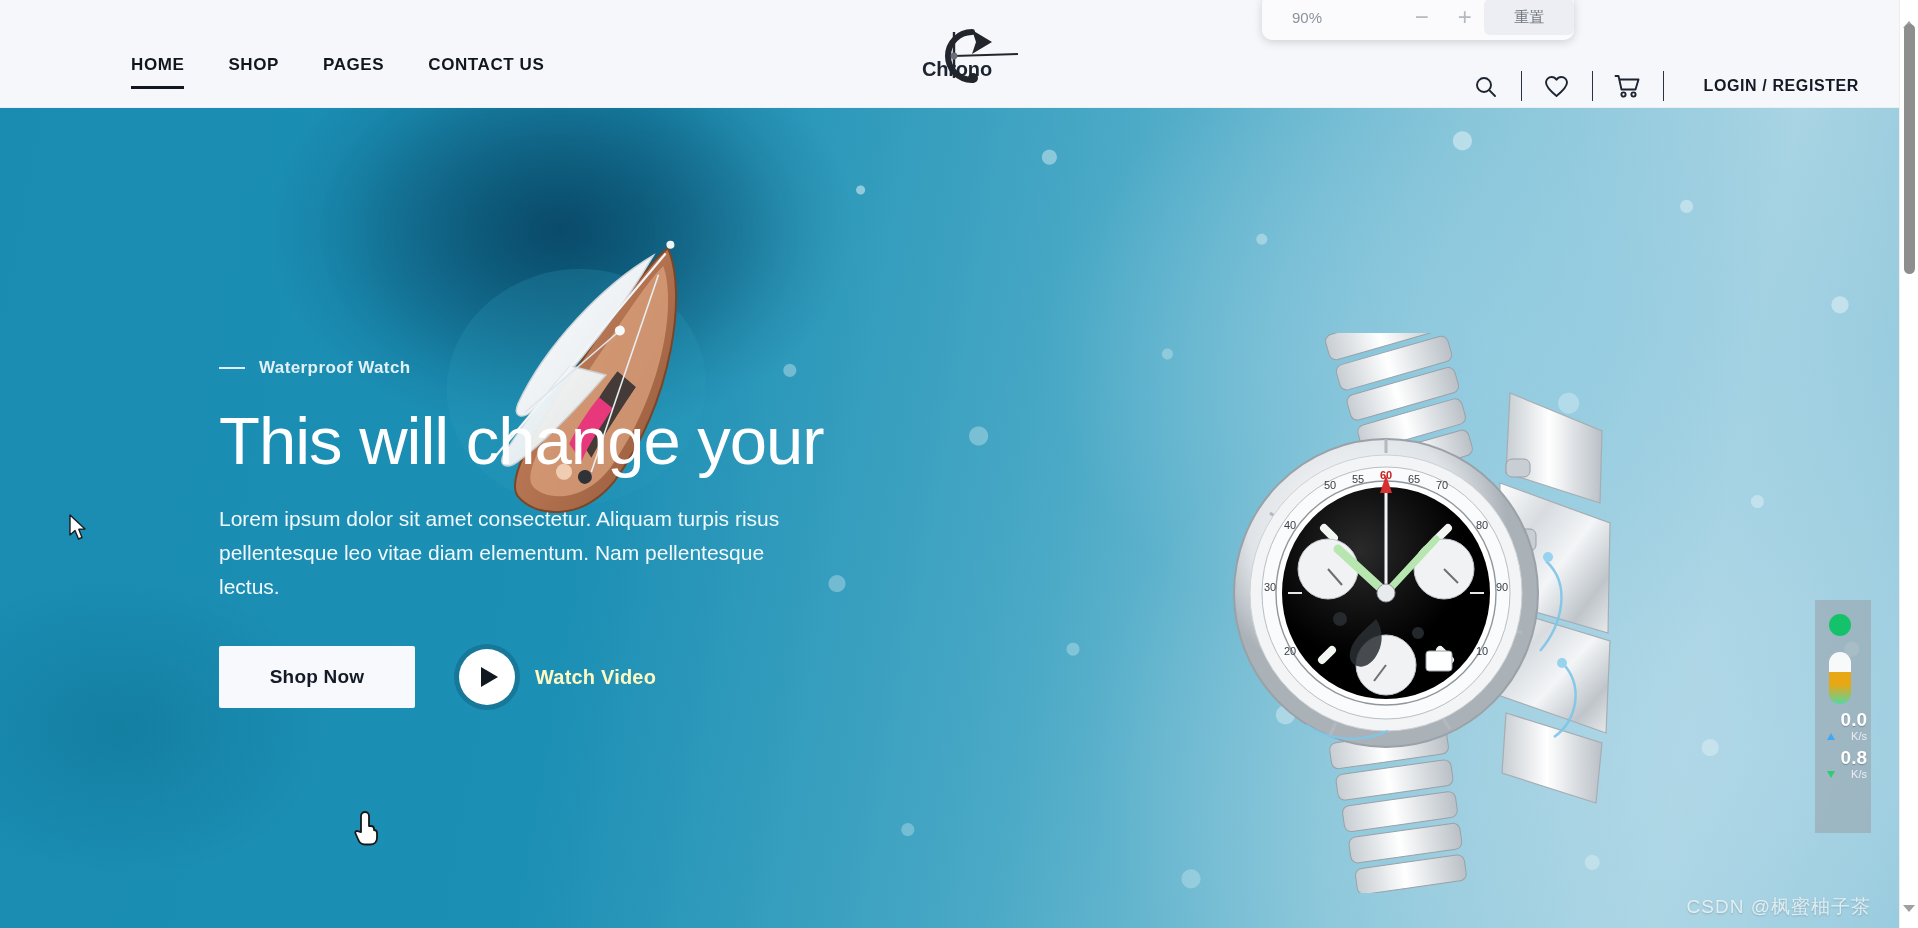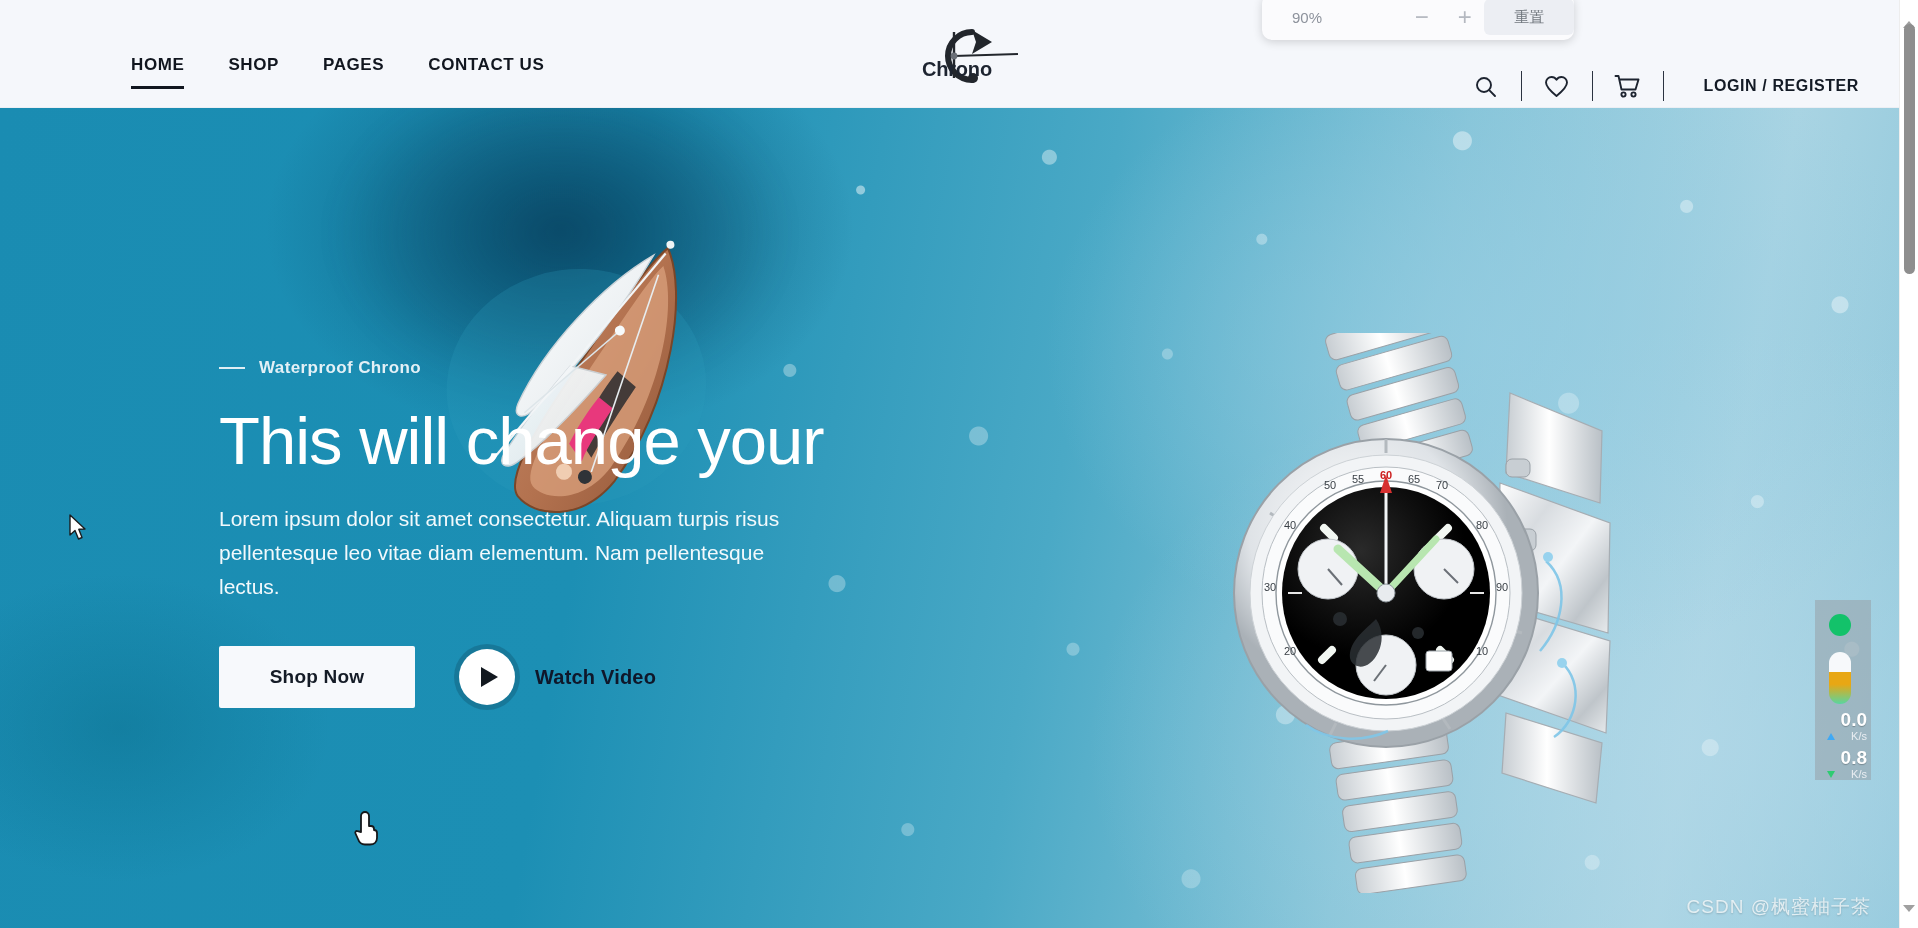--- a/index.html
+++ b/index.html
@@ -209,38 +209,38 @@
     box-shadow:0 0 0 5px rgba(12,70,92,.30);
   }
   #play-circle .tri{
     width:0;height:0;
     border-left:17px solid #12181f;
     border-top:10px solid transparent;
     border-bottom:10px solid transparent;
     margin-left:5px;
   }
   #watch-video-label{
-    font-size:20px; font-weight:bold; color:#0f172a; letter-spacing:.2px;
+    font-size:20px; font-weight:bold; color:#fef9c3; letter-spacing:.2px;
   }
 
   
   #hand-cursor{
     position:absolute; left:352px; top:702px; width:30px; height:36px;
     z-index:40; pointer-events:none;
   }
   
   #arrow-cursor{
     position:absolute; left:68px; top:406px; width:20px; height:28px;
     z-index:40; pointer-events:none;
   }
 
   
   #netspeed{
     position:absolute; right:28px; top:600px;
-    width:56px; height:180px;
+    width:56px; height:233px;
     background:rgba(152,160,168,.55);
     z-index:50;
     font-family:"Liberation Sans", sans-serif;
   }
   #ns-dot{
     position:absolute; left:14px; top:14px;
     width:22px;height:22px;border-radius:50%;
     background:#13c26a;
   }
   #ns-capsule{
@@ -463,21 +463,21 @@
           <path d="M96 392 C118 408 152 410 178 398"></path>
           <circle cx="338" cy="224" r="5" fill="#8fd0ee" stroke="none"></circle>
           <circle cx="352" cy="330" r="5" fill="#8fd0ee" stroke="none"></circle>
         </g>
       </svg>
     </div>
 
     <div id="hero-copy">
       <div id="eyebrow">
         <span class="dash"></span>
-        <span class="etext">Waterproof Chrono</span>
+        <span class="etext">Waterproof Watch</span>
       </div>
       <div id="h1-line1">This will change your</div>
       <p id="hero-para">Lorem ipsum dolor sit amet consectetur. Aliquam turpis risus pellentesque leo vitae diam elementum. Nam pellentesque lectus.</p>
       <div id="hero-cta">
         <button id="shop-now">Shop Now</button>
         <div id="watch-video">
           <span id="play-circle">
               <span class="tri"></span>
             </span>
           <span id="watch-video-label">Watch Video</span>

